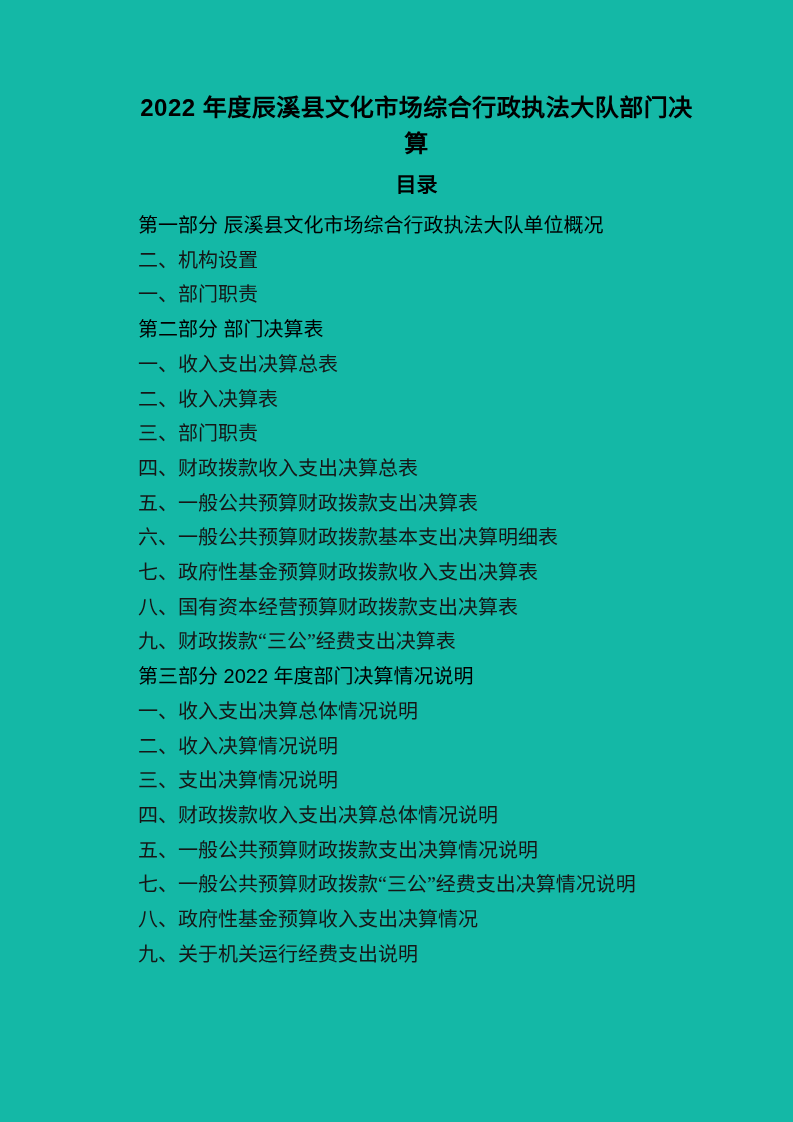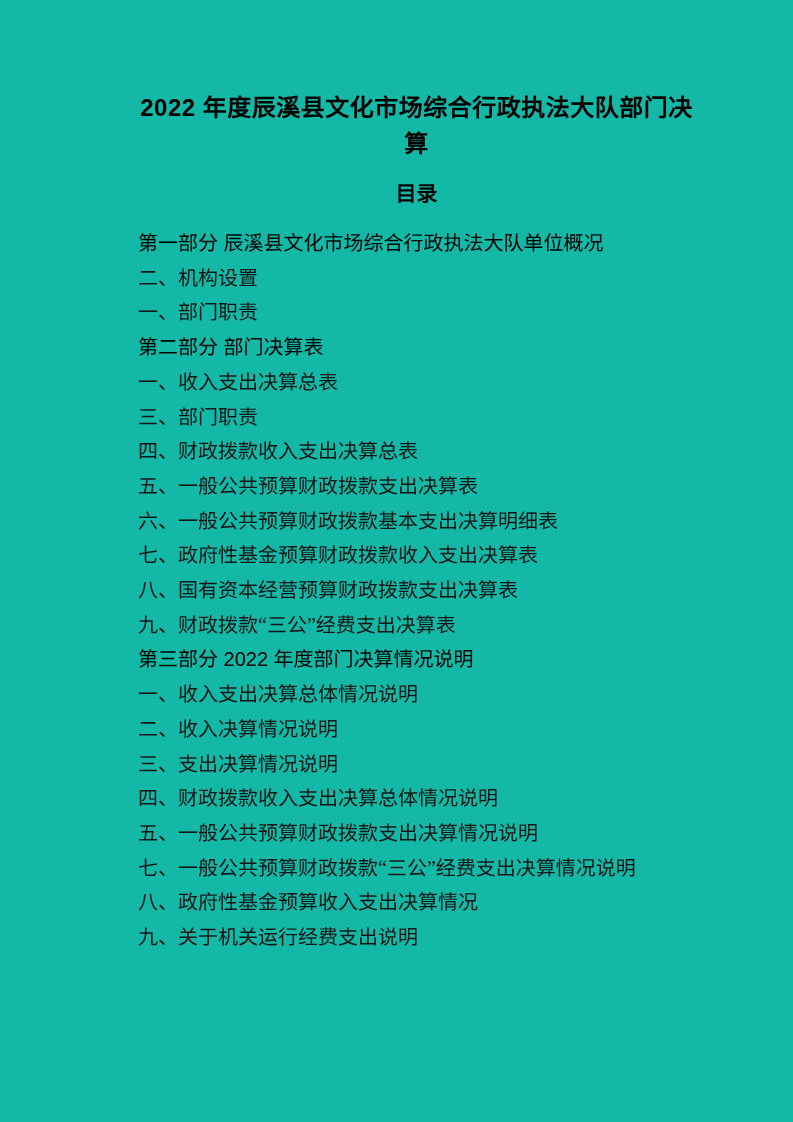--- a/index.html
+++ b/index.html
@@ -18,21 +18,21 @@
     margin: 0;
     text-align: center;
     font-family: "Liberation Sans", "DejaVu Sans", sans-serif;
     font-weight: bold;
     font-size: 24px;
     line-height: 36px;
     color: #000000;
     letter-spacing: 0.5px;
   }
   .toc-heading {
-    margin: 13px;
+    margin: 4px;
     text-align: center;
     font-family: "Liberation Sans", "DejaVu Sans", sans-serif;
     font-weight: bold;
     font-size: 21px;
     line-height: 38px;
     color: #000000;
   }
   .toc { margin-top: 3px; }
   .toc p {
     margin: 0;
@@ -62,20 +62,21 @@
   <h2 class="toc-heading">目录</h2>
 
   <nav class="toc">
 
     <p class="sec">第一部分 辰溪县文化市场综合行政执法大队单位概况</p>
     <p class="item">二、机构设置</p>
     <p class="item">一、部门职责</p>
 
     <p class="sec">第二部分 部门决算表</p>
     <p class="item">一、收入支出决算总表</p>
+    <p class="item">二、收入决算表</p>
     <p class="item">三、部门职责</p>
     <p class="item">四、财政拨款收入支出决算总表</p>
     <p class="item">五、一般公共预算财政拨款支出决算表</p>
     <p class="item">六、一般公共预算财政拨款基本支出决算明细表</p>
     <p class="item">七、政府性基金预算财政拨款收入支出决算表</p>
     <p class="item">八、国有资本经营预算财政拨款支出决算表</p>
     <p class="item">九、财政拨款“三公”经费支出决算表</p>
 
     <p class="sec">第三部分 2022 年度部门决算情况说明</p>
     <p class="item">一、收入支出决算总体情况说明</p>

